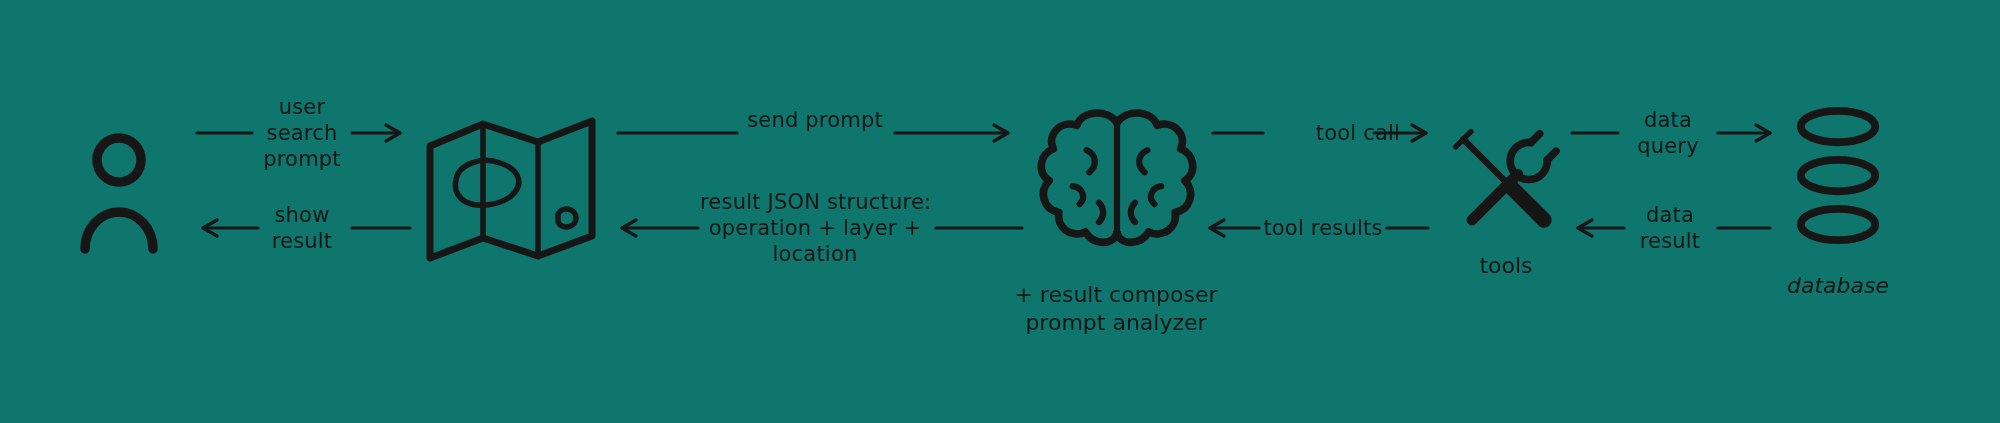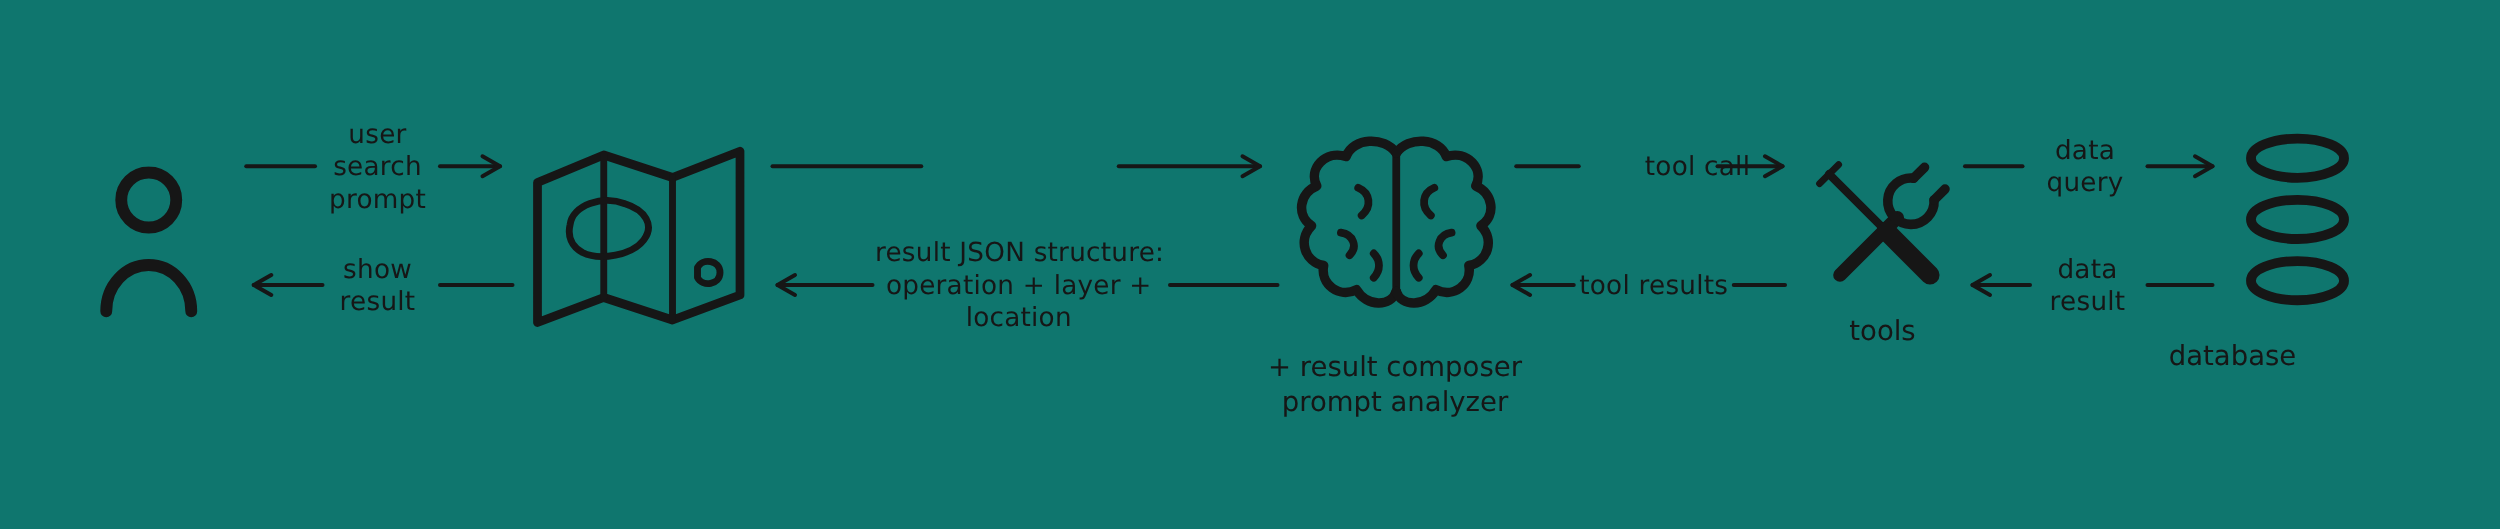--- a/index.html
+++ b/index.html
@@ -138,20 +138,21 @@
     <span>search</span>
     <span>prompt</span>
   </div>
 
   <div class="edge-label" style="left:250px; top:202px; width:104px;">
     <span>show</span>
     <span>result</span>
   </div>
 
   <div class="edge-label" style="left:738px; top:107px; width:154px;">
+    <span>send prompt</span>
   </div>
 
   <div class="edge-label" style="left:700px; top:189px; width:230px;">
     <span>result JSON structure:</span>
     <span>operation + layer +</span>
     <span>location</span>
   </div>
 
   <div class="edge-label" style="left:1304px; top:120px; width:108px;">
     <span>tool call</span>
@@ -173,17 +174,17 @@
 
   <div class="node-caption" style="left:1006px; top:281px; width:220px;">
     <span>+ result composer</span>
     <span>prompt analyzer</span>
   </div>
 
   <div class="node-caption" style="left:1446px; top:252px; width:120px;">
     <span>tools</span>
   </div>
 
-  <div class="node-caption" style="left:1724px; top:272px; width:124px;">
+  <div class="node-caption" style="left:1776px; top:272px; width:124px;font-style:italic;">
     <span>database</span>
   </div>
 
 </div>
 
 </body></html>

